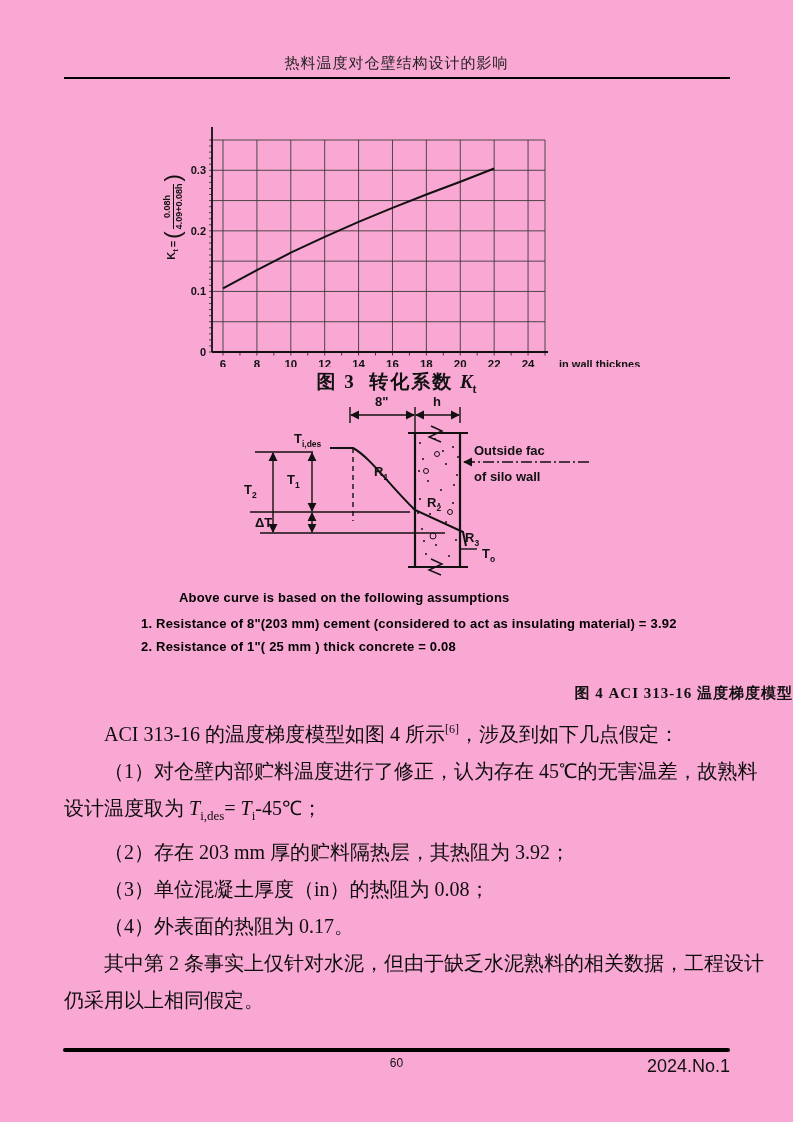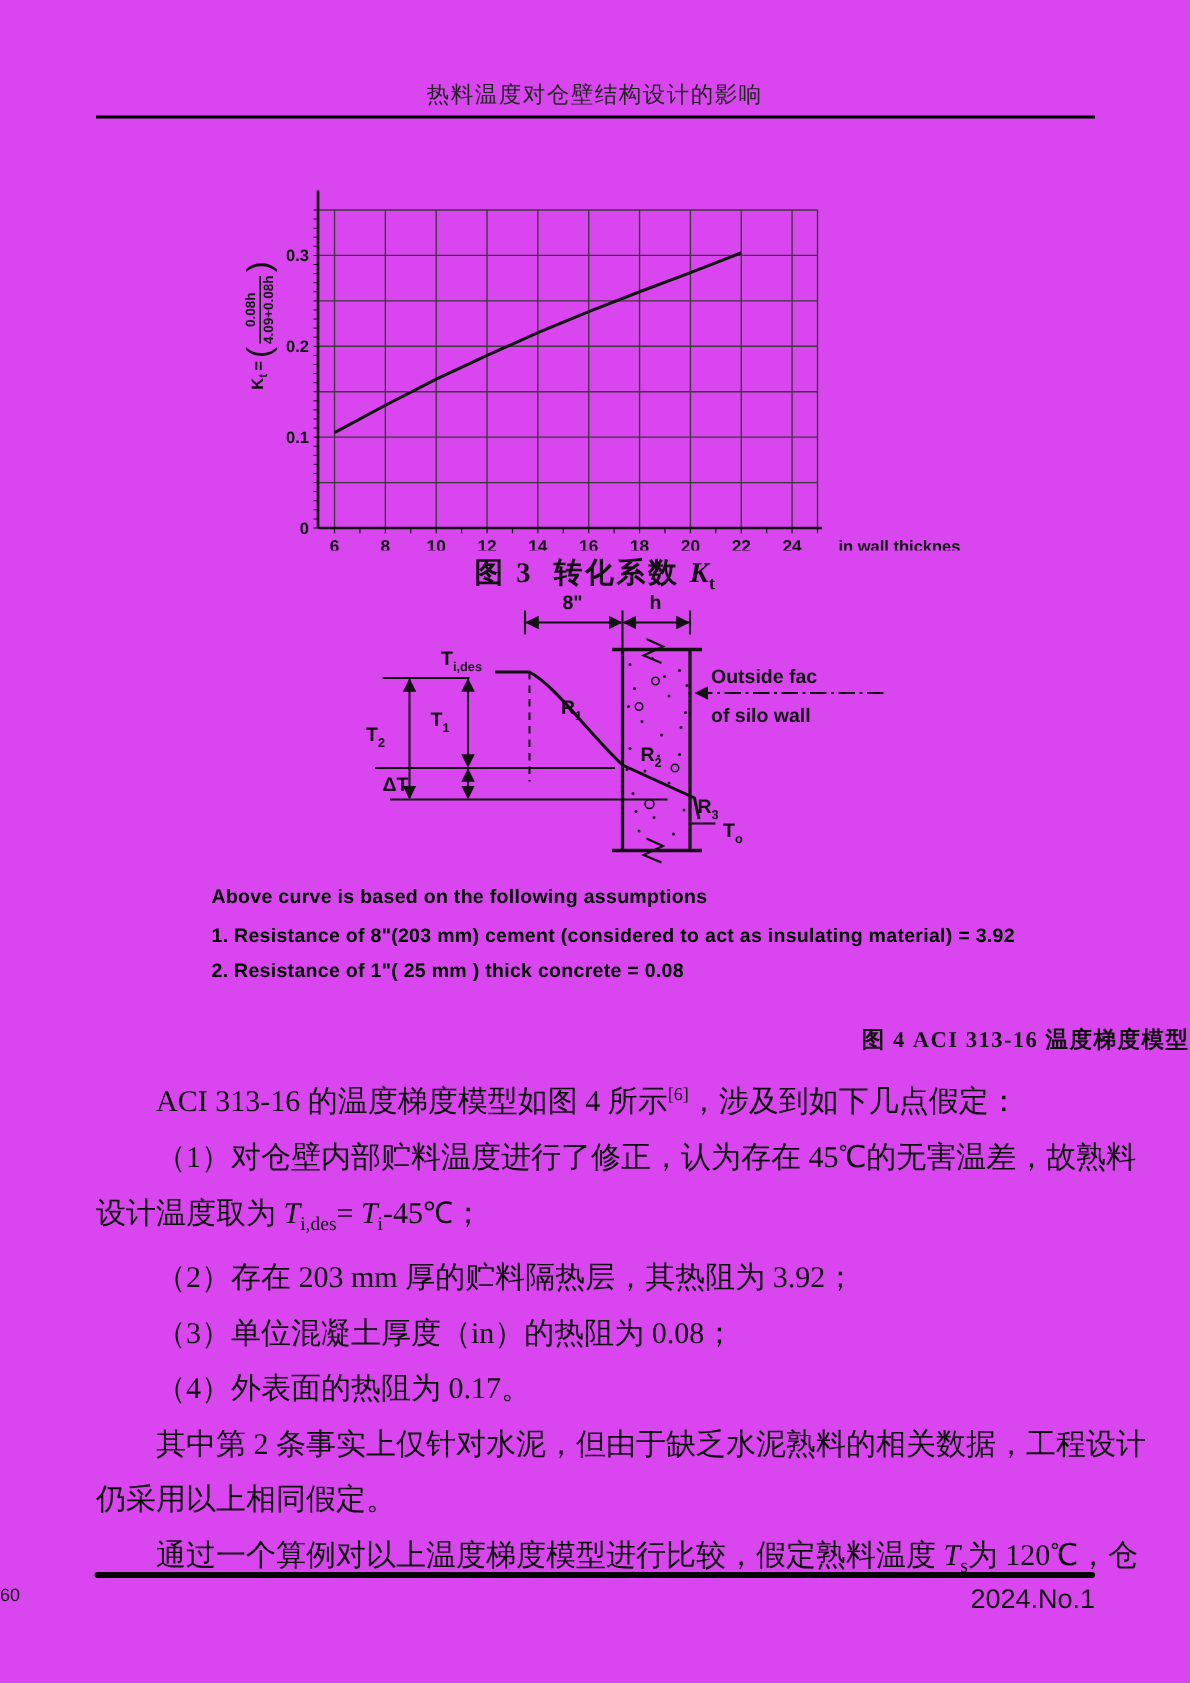--- a/index.html
+++ b/index.html
@@ -1,16 +1,16 @@
 <!DOCTYPE html>
 <html><head>
 <meta charset="utf-8">
 <style>
   html,body{margin:0;padding:0;background:#888;}
-  .page{position:relative;width:793px;height:1122px;background:#d946ef;margin:0 auto;
+  .page{position:relative;width:793px;height:1122px;background:#f9a8d4;margin:0 auto;
         font-family:"Liberation Serif",serif;color:#111;overflow:hidden;}
   .abs{position:absolute;}
 
   
   .header-title{top:54px;left:0;width:100%;text-align:center;font-size:15px;letter-spacing:1px;color:#222;}
   .header-rule{top:77px;left:64px;width:666px;height:2px;background:#000;}
 
   
   .intro{top:86px;left:234px;font-size:20px;}
   .intro .delta{font-weight:700;font-style:italic;font-family:"Liberation Sans",sans-serif;}
@@ -30,34 +30,34 @@
   .fig3-caption .ital{font-style:italic;letter-spacing:0;}
   .fig3-caption sub{font-size:12px;letter-spacing:0;}
 
   
   .fig4-wrap{top:393px;left:230px;width:380px;height:197px;}
   .fig4-caption{top:684px;left:0;width:100%;text-align:right;font-size:15px;font-weight:700;letter-spacing:1px;}
 
   
   .assumptions{top:590px;left:141px;width:600px;font-family:"Liberation Sans",sans-serif;
                font-weight:700;font-size:13px;color:#000;letter-spacing:.2px;}
-  .assumptions .a-head{margin-bottom:7px;}
+  .assumptions .a-head{margin-bottom:7px;margin-left:38px;}
   .assumptions .a-item{line-height:23px;}
 
   
   .body-text{top:711px;left:64px;width:666px;font-size:20px;line-height:37px;color:#0d0d0d;}
   .body-text .line{white-space:nowrap;}
   .body-text .indent{text-indent:2em;}
   .body-text sup{font-size:12px;}
   .body-text sub{font-size:13px;}
   .ital{font-style:italic;}
 
   
   .footer-rule{top:1048px;left:63px;width:667px;height:4px;background:#000;border-radius:2px;}
-  .footer-page{top:1056px;left:0;width:100%;text-align:left;font-size:12px;
+  .footer-page{top:1056px;left:0;width:100%;text-align:center;font-size:12px;
                font-family:"Liberation Sans",sans-serif;}
   .footer-issue{top:1056px;right:63px;font-size:18px;font-family:"Liberation Sans",sans-serif;}
 
   
   .ln{stroke:#111;stroke-width:1.4;fill:none;}
   .thick{stroke:#111;stroke-width:2.2;fill:none;}
   .hand{font:700 13px "Liberation Sans",sans-serif;fill:#111;}
   .hs{font-size:8.5px;}
 </style>
 </head>
@@ -269,20 +269,19 @@
 
   <div class="abs body-text">
     <div class="line indent"><span>ACI 313-16 的温度梯度模型如图 4 所示</span><sup>[6]</sup><span>，涉及到如下几点假定：</span></div>
     <div class="line indent">（1）对仓壁内部贮料温度进行了修正，认为存在 45℃的无害温差，故熟料</div>
     <div class="line"><span>设计温度取为 </span><span class="ital">T</span><sub>i,des</sub><span>= </span><span class="ital">T</span><sub>i</sub><span>-45℃；</span></div>
     <div class="line indent">（2）存在 203 mm 厚的贮料隔热层，其热阻为 3.92；</div>
     <div class="line indent">（3）单位混凝土厚度（in）的热阻为 0.08；</div>
     <div class="line indent">（4）外表面的热阻为 0.17。</div>
     <div class="line indent">其中第 2 条事实上仅针对水泥，但由于缺乏水泥熟料的相关数据，工程设计</div>
     <div class="line">仍采用以上相同假定。</div>
-    <div class="line indent"><span>通过一个算例对以上温度梯度模型进行比较，假定熟料温度 </span><span class="ital">T</span><sub>s</sub><span>为 120℃，仓</span></div>
   </div>
 
   <div class="abs footer-rule"></div>
   <div class="abs footer-page">60</div>
   <div class="abs footer-issue">2024.No.1</div>
 
 </div>
 
 </body></html>

